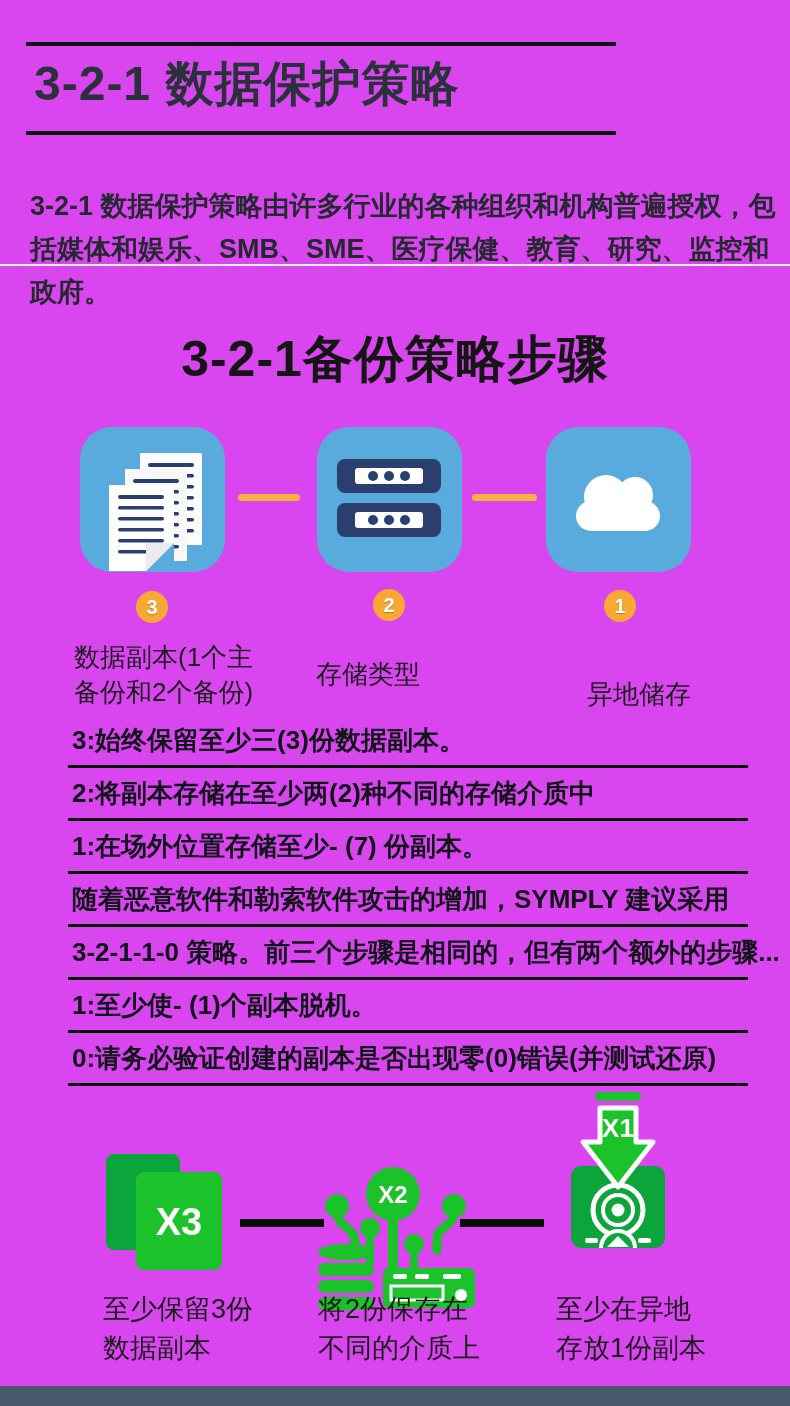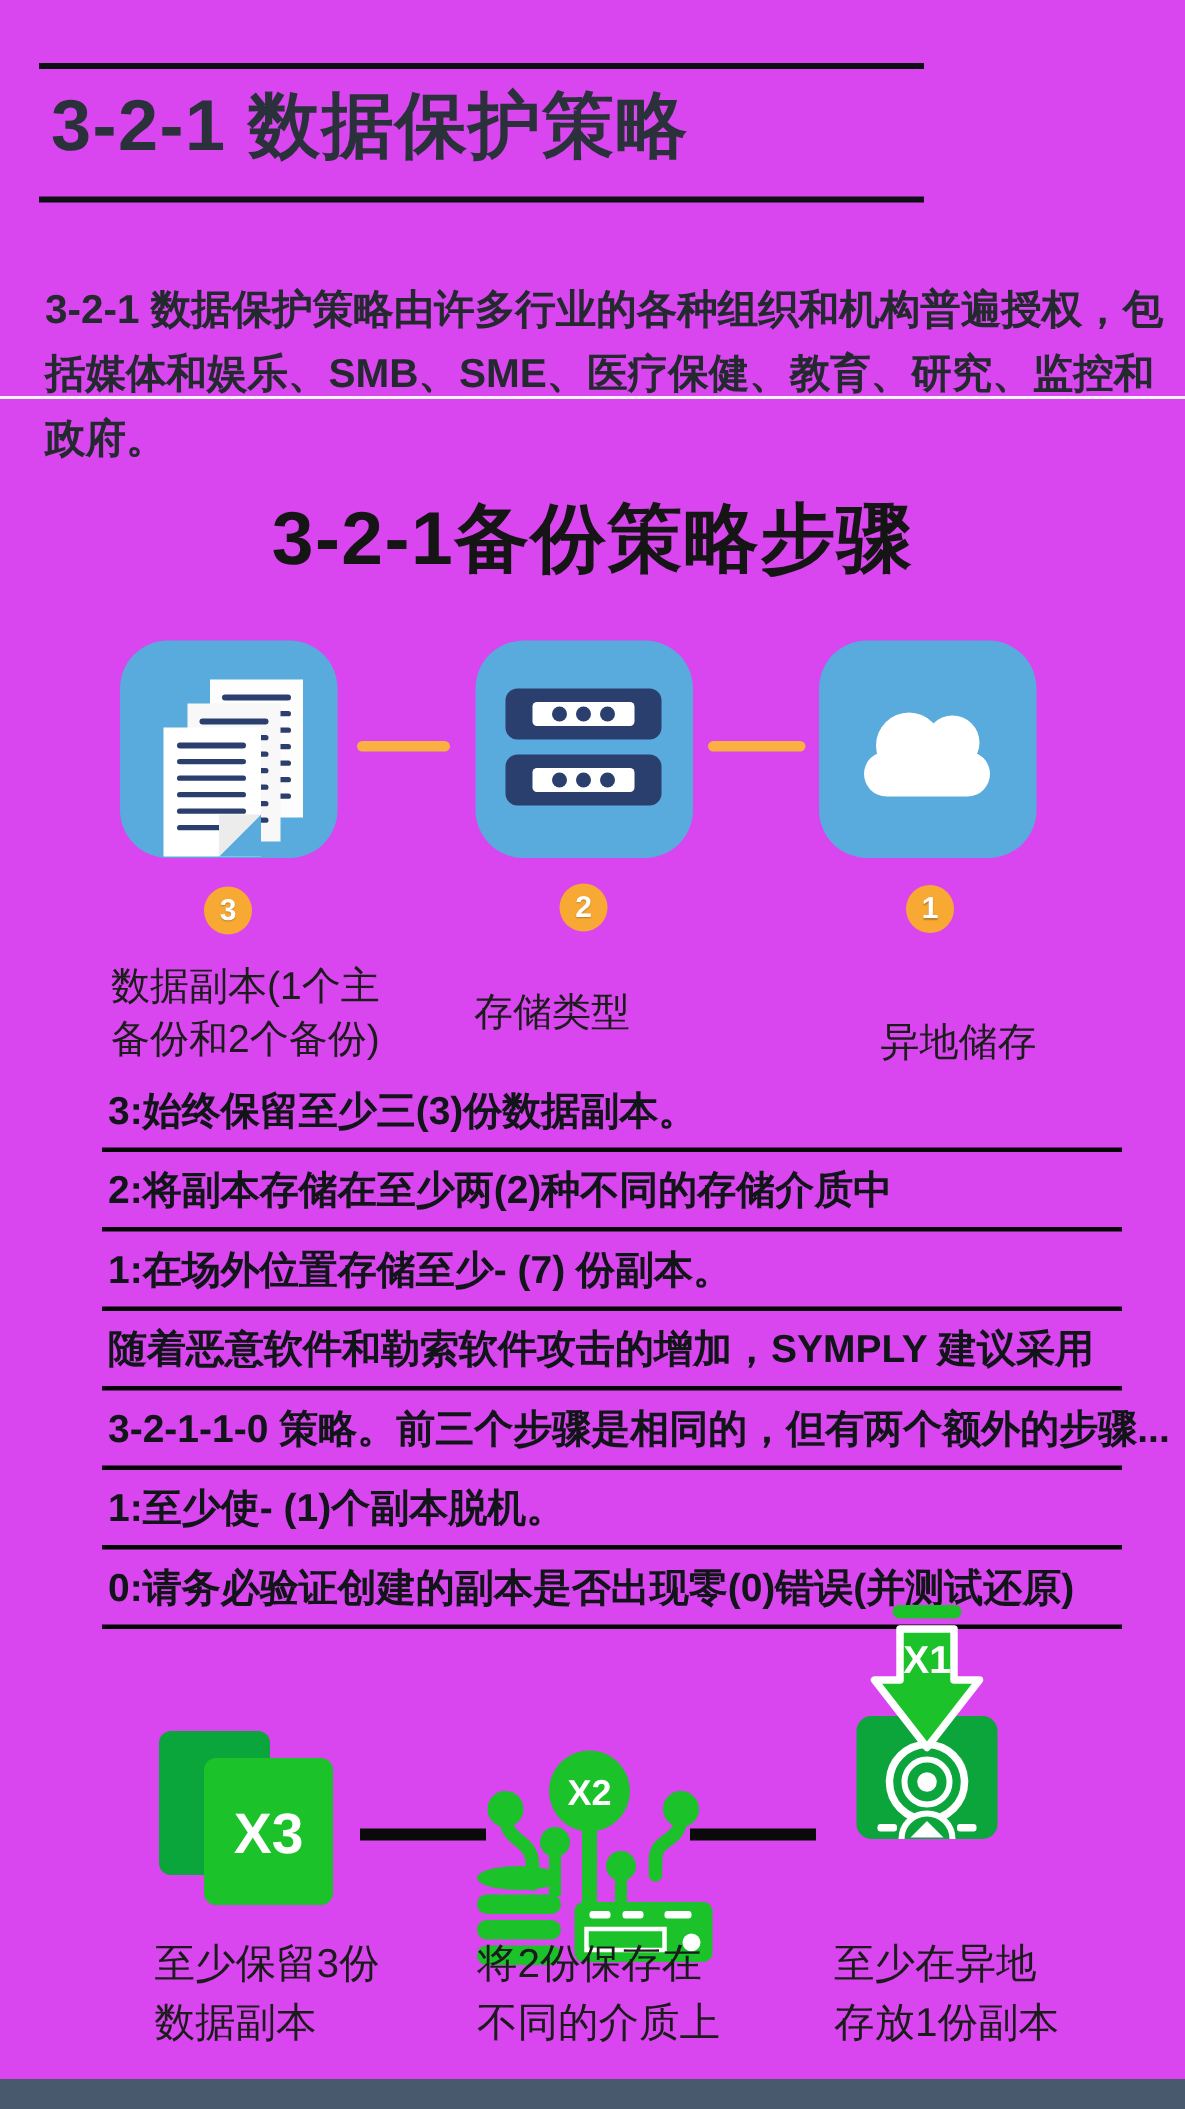--- a/index.html
+++ b/index.html
@@ -56,21 +56,21 @@
   .rules { position:absolute; left:68px; top:715px; width:680px;text-align:center; }
   .rule-row {
     box-sizing:border-box; height:53px; border-bottom:3px solid #050505;
     display:flex; align-items:flex-end; padding:0 0 7px 4px;
     font-size:26px; color:#111418; white-space:nowrap; font-weight:600;
   }
 
   .bottom-icon { position:absolute; }
   .icon-x3 { left:104px; top:1152px; }
   .icon-x2 { left:313px; top:1164px; }
-  .icon-x1 { left:543px; top:1070px; }
+  .icon-x1 { left:543px; top:1092px; }
   .connector { position:absolute; top:1219px; height:8px; background:#0a0a0a; }
   .connector-1 { left:240px; width:84px; }
   .connector-2 { left:460px; width:84px; }
   .bottom-label { position:absolute; font-size:27px; line-height:39px; color:#1b1b1b; }
   .blabel-1 { left:103px; top:1290px; width:230px; }
   .blabel-2 { left:318px; top:1290px; width:230px; }
   .blabel-3 { left:556px; top:1290px; width:230px; }
   .badge-text { font-family:"Liberation Sans","DejaVu Sans",sans-serif; font-weight:700; fill:#ffffff; }
 
   .footer-bar { position:absolute; left:0; top:1386px; width:790px; height:20px; background:#48596e; }

